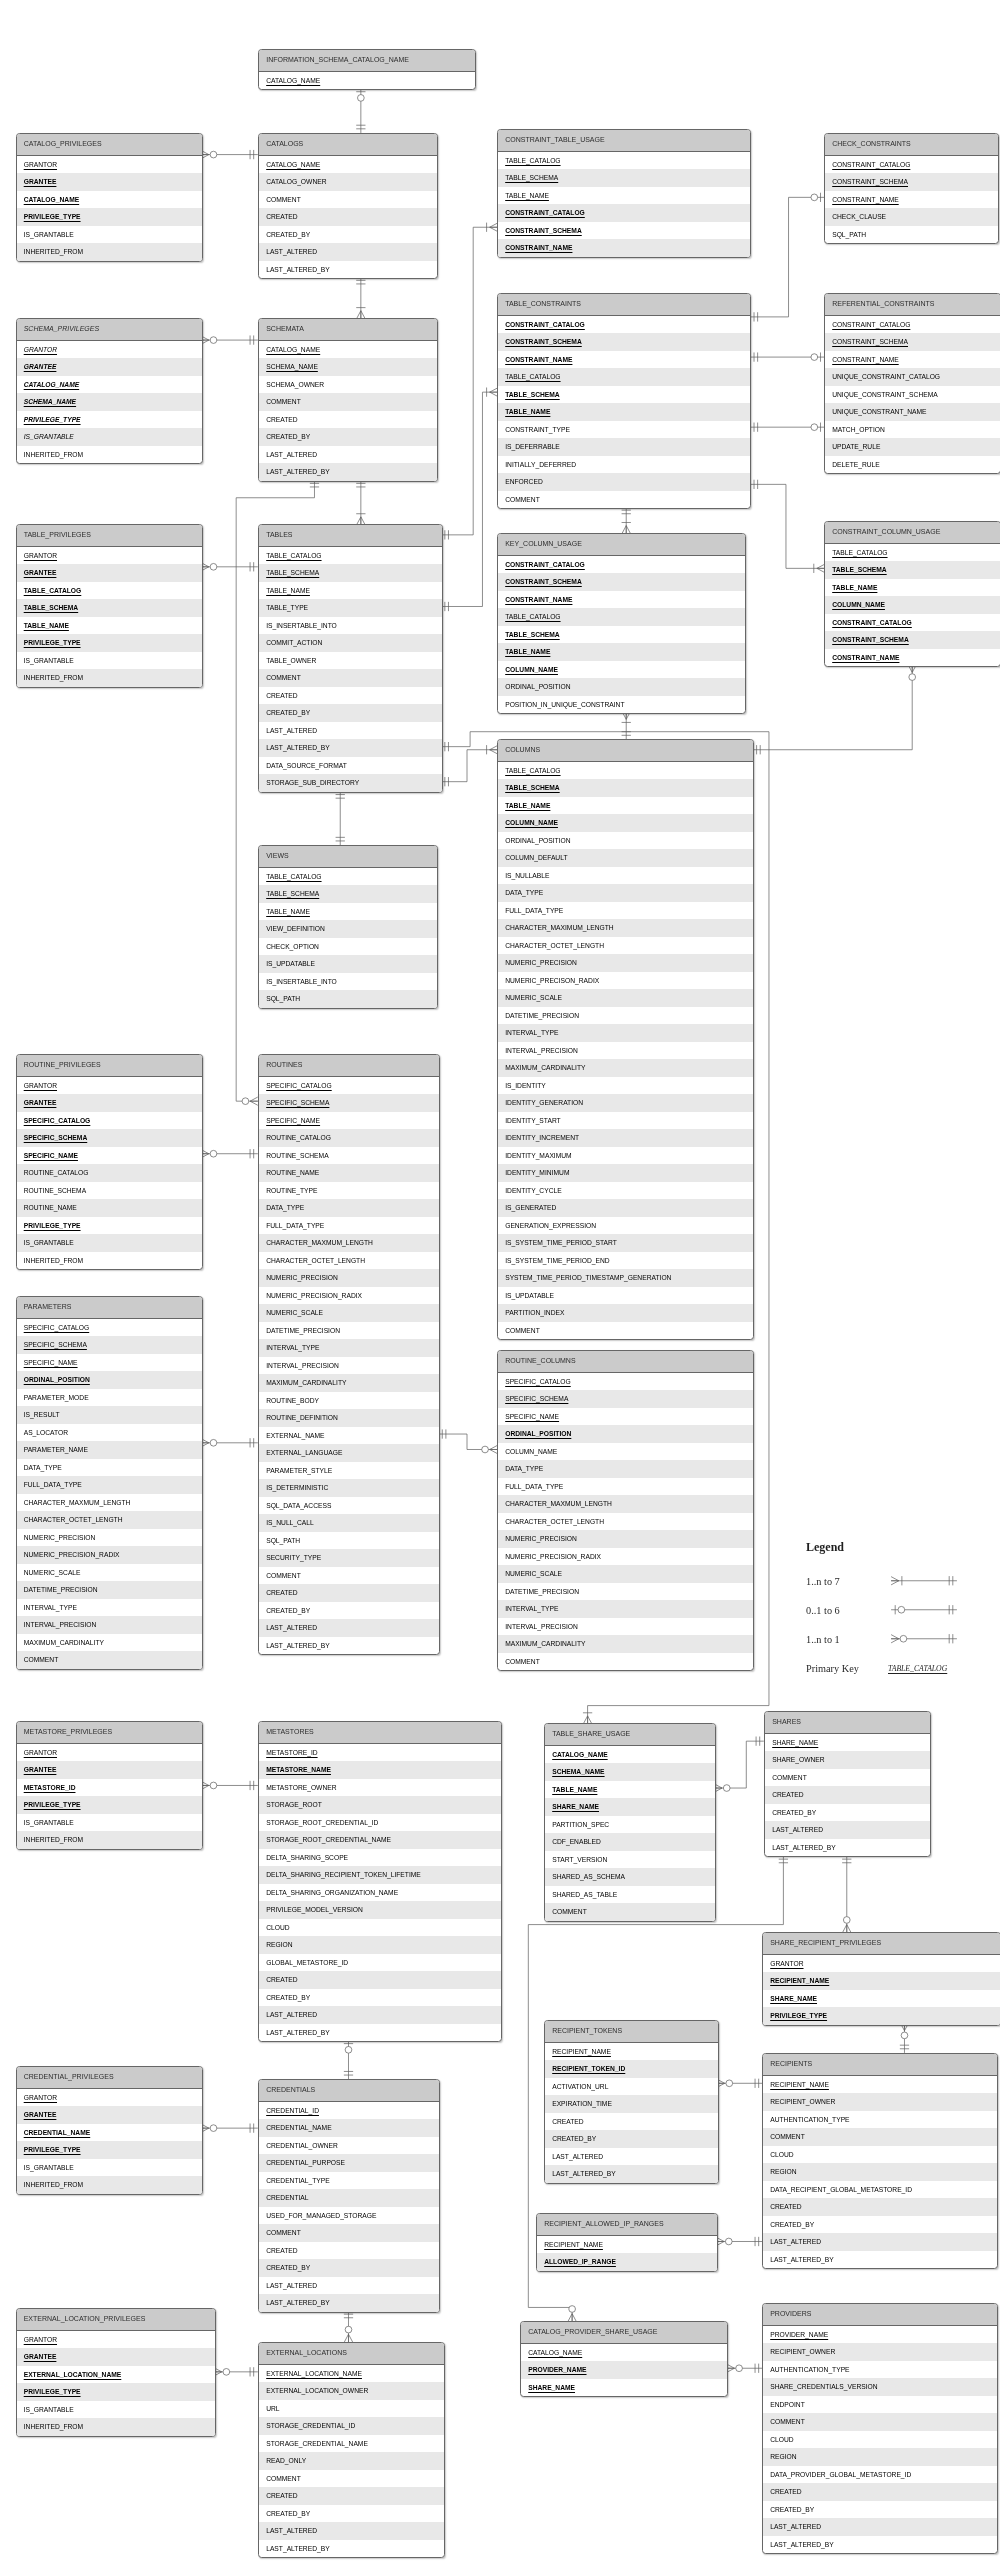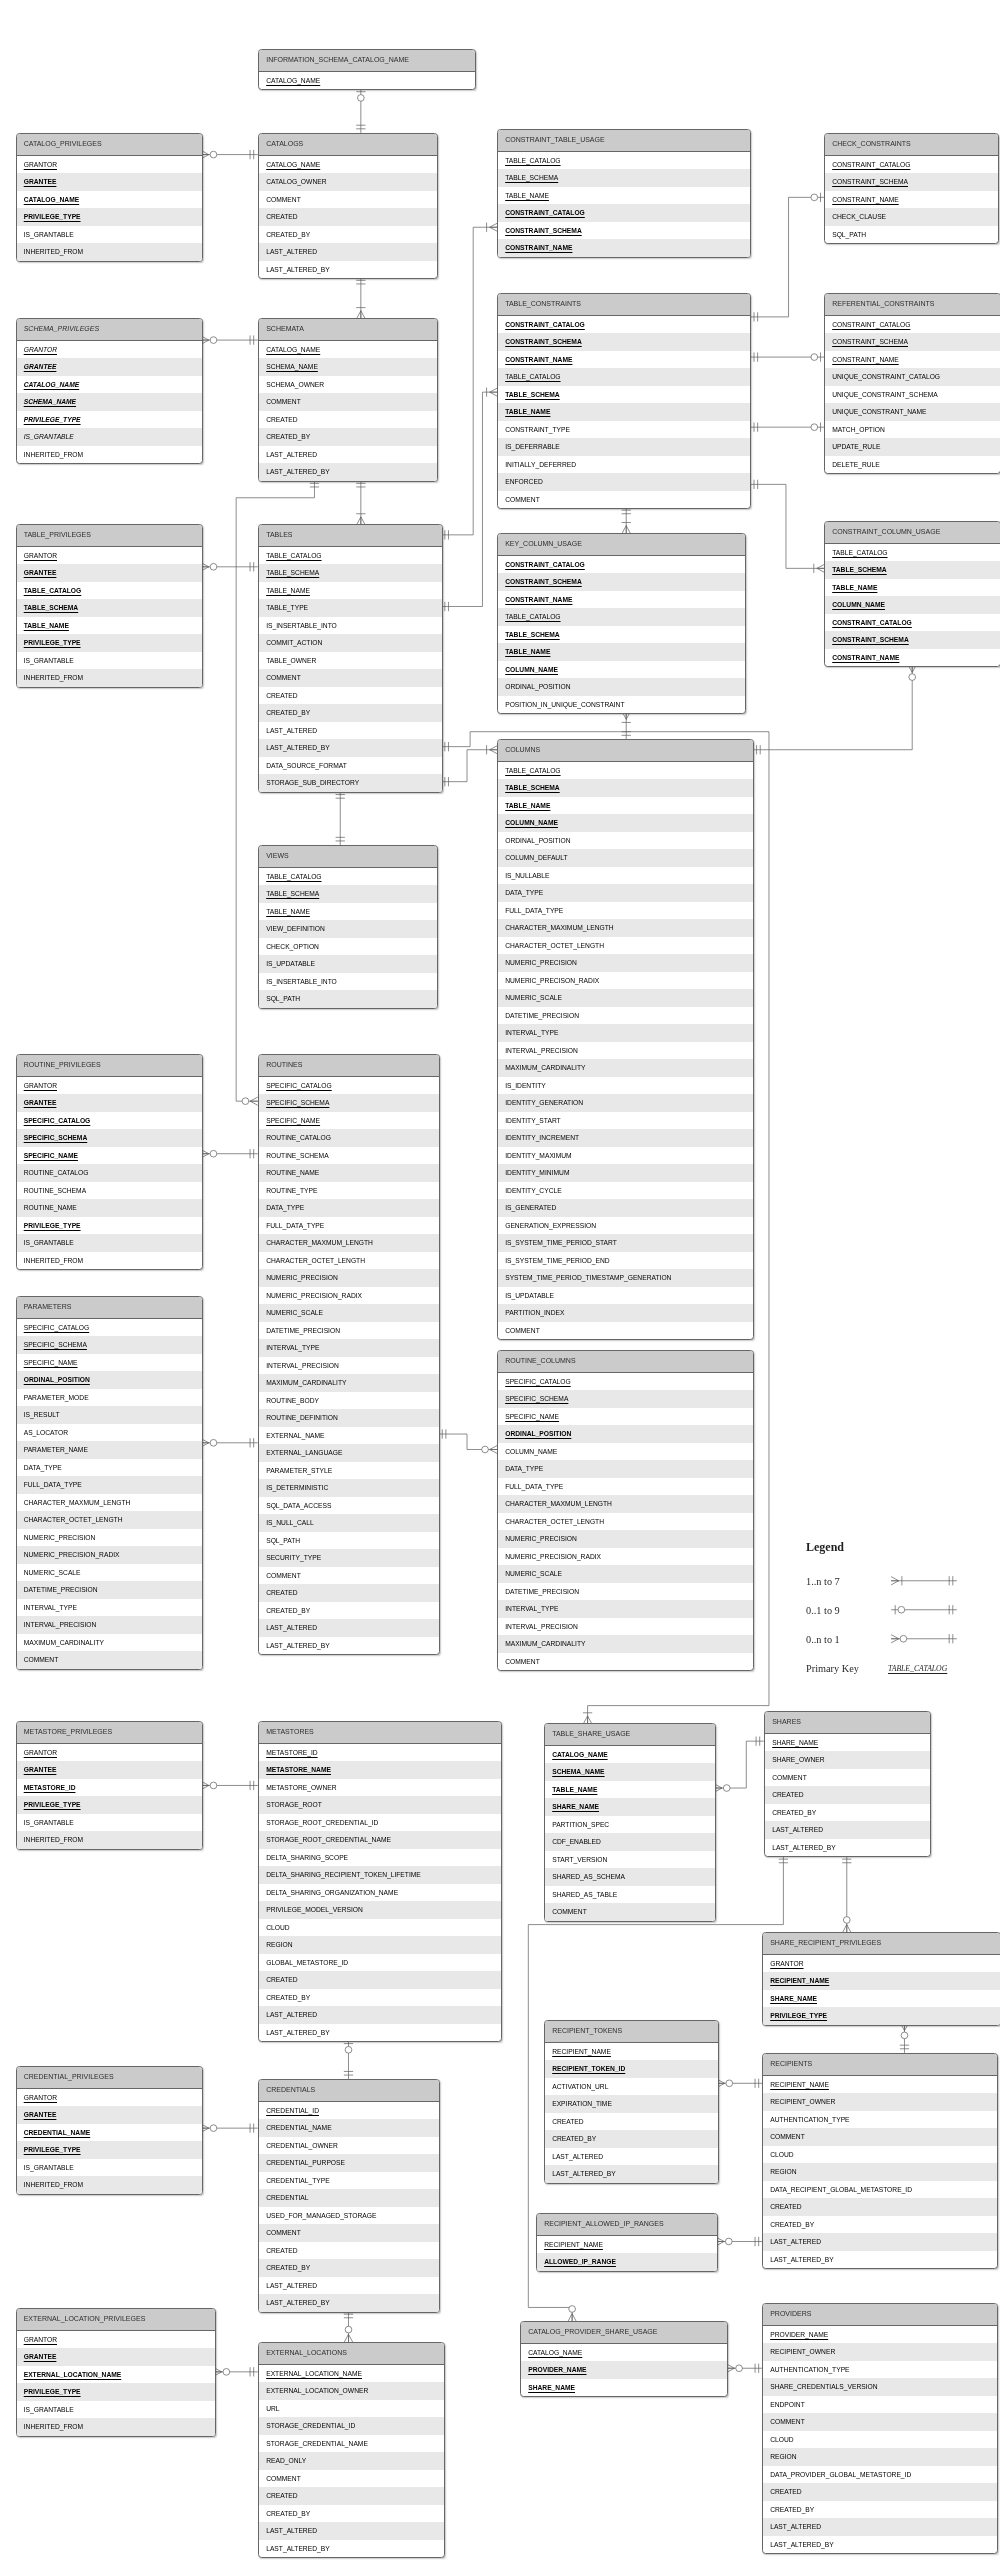--- a/index.html
+++ b/index.html
@@ -772,33 +772,33 @@
             <line x1="21" y1="15" x2="6" y2="23"></line>
             <line x1="21" y1="15" x2="6" y2="15"></line>
             <line x1="21" y1="15" x2="6" y2="7"></line>
             <line x1="27" y1="6" x2="27" y2="24"></line>
             <line x1="126" y1="24" x2="126" y2="6"></line>
             <line x1="119" y1="24" x2="119" y2="6"></line>
           </g>
         </svg></span>
   </div>
   <div class="legend-item">
-    <span class="legend-label">0..1 to 9</span>
+    <span class="legend-label">0..1 to 6</span>
     <span class="legend-sym"><svg xmlns="http://www.w3.org/2000/svg" width="72" height="15.5" viewBox="0 0 140 30">
           <g fill="none" stroke="#616161" stroke-width="1.4">
             <line x1="6" y1="15" x2="134" y2="15"></line>
             <line x1="14" y1="6" x2="14" y2="24"></line>
             <circle cx="26" cy="15" r="6.5" fill="#fff"></circle>
             <line x1="126" y1="24" x2="126" y2="6"></line>
             <line x1="119" y1="24" x2="119" y2="6"></line>
           </g>
         </svg></span>
   </div>
   <div class="legend-item">
-    <span class="legend-label">0..n to 1</span>
+    <span class="legend-label">1..n to 1</span>
     <span class="legend-sym"><svg xmlns="http://www.w3.org/2000/svg" width="72" height="15.5" viewBox="0 0 140 30">
           <g fill="none" stroke="#616161" stroke-width="1.4">
             <line x1="6" y1="15" x2="134" y2="15"></line>
             <line x1="21" y1="15" x2="6" y2="23"></line>
             <line x1="21" y1="15" x2="6" y2="15"></line>
             <line x1="21" y1="15" x2="6" y2="7"></line>
             <circle cx="30" cy="15" r="6.5" fill="#fff"></circle>
             <line x1="126" y1="24" x2="126" y2="6"></line>
             <line x1="119" y1="24" x2="119" y2="6"></line>
           </g>

